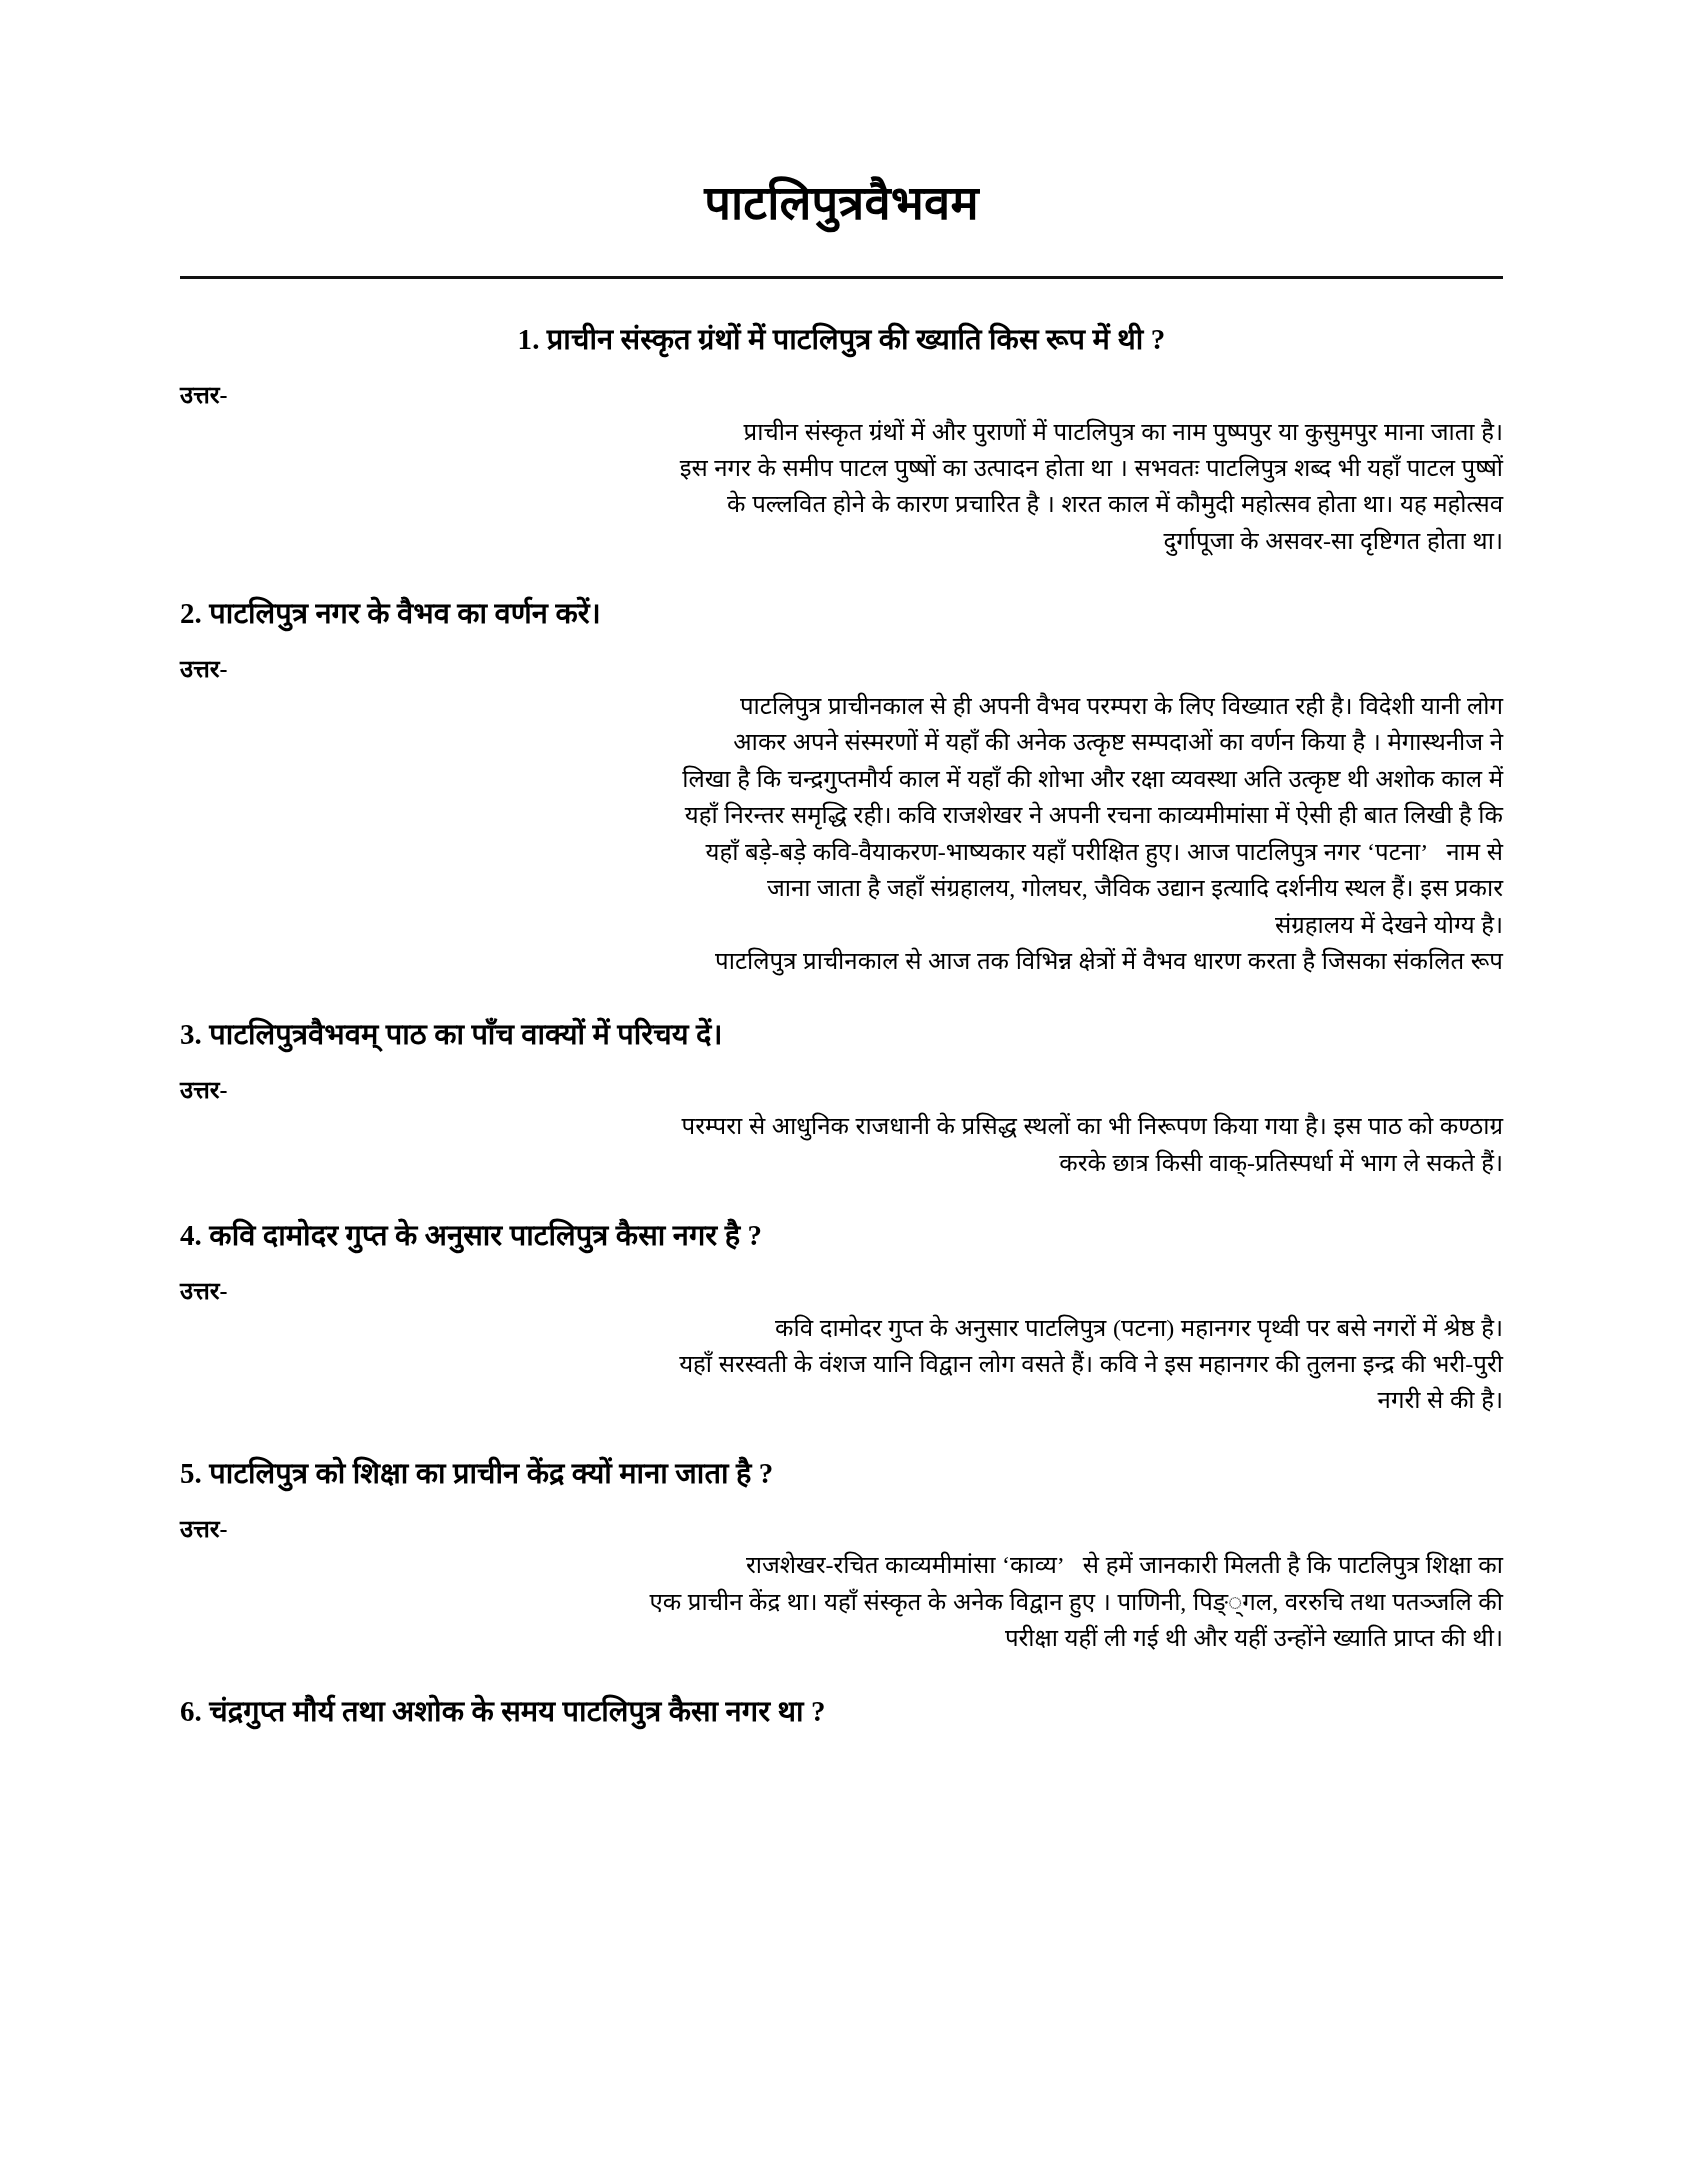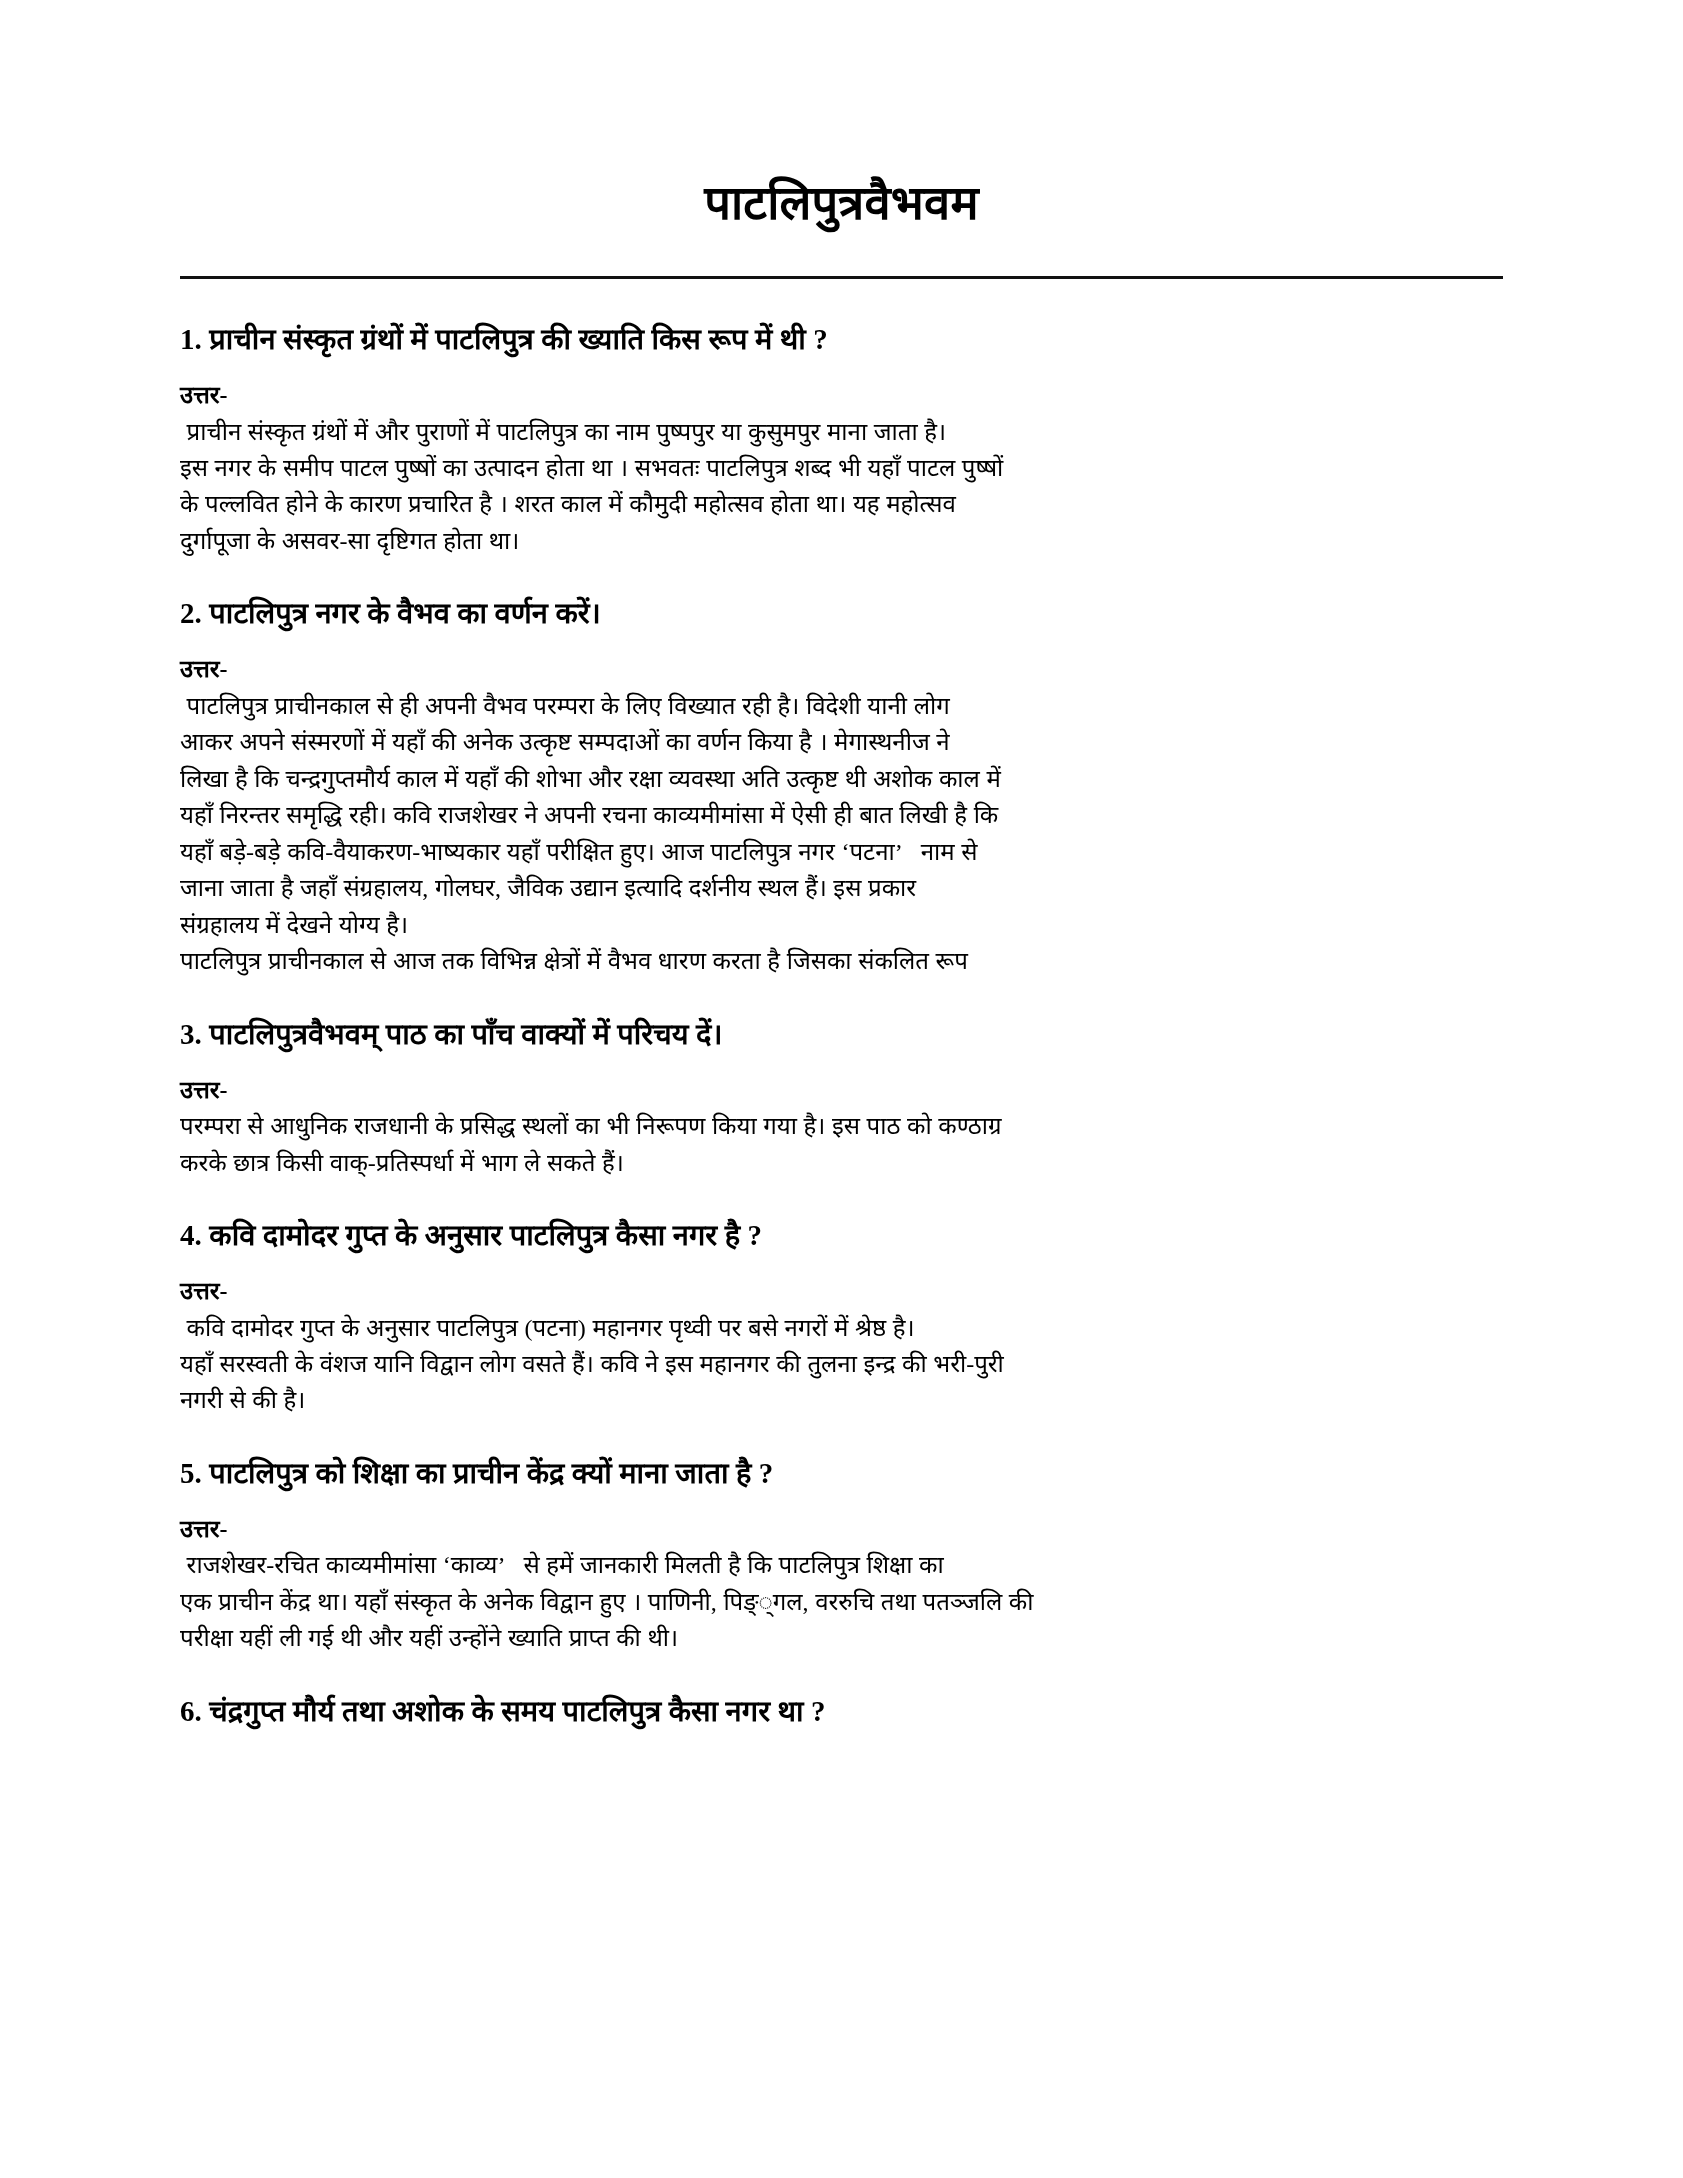--- a/index.html
+++ b/index.html
@@ -63,26 +63,27 @@
     line-height: 1.52;
     margin: 18px 0 0 0;
     text-align: left;
     word-spacing: 0.6px;
   }
   .answer .lbl {
     font-weight: bold;
   }
   .answer-lines {
     display: block;
+    text-align: right;
   }
   .answer-lines .ln {
     display: block;
     white-space: pre-wrap;
   }
-  .q1 { margin-top: 40px; }
+  .q1 { margin-top: 40px; text-align: center; }
 </style>
 </head>
 <body>
 
 <div class="page">
   <div class="content">
 
     <h1 class="doc-title">पाटलिपुत्रवैभवम</h1>
 
     <hr class="title-rule">

